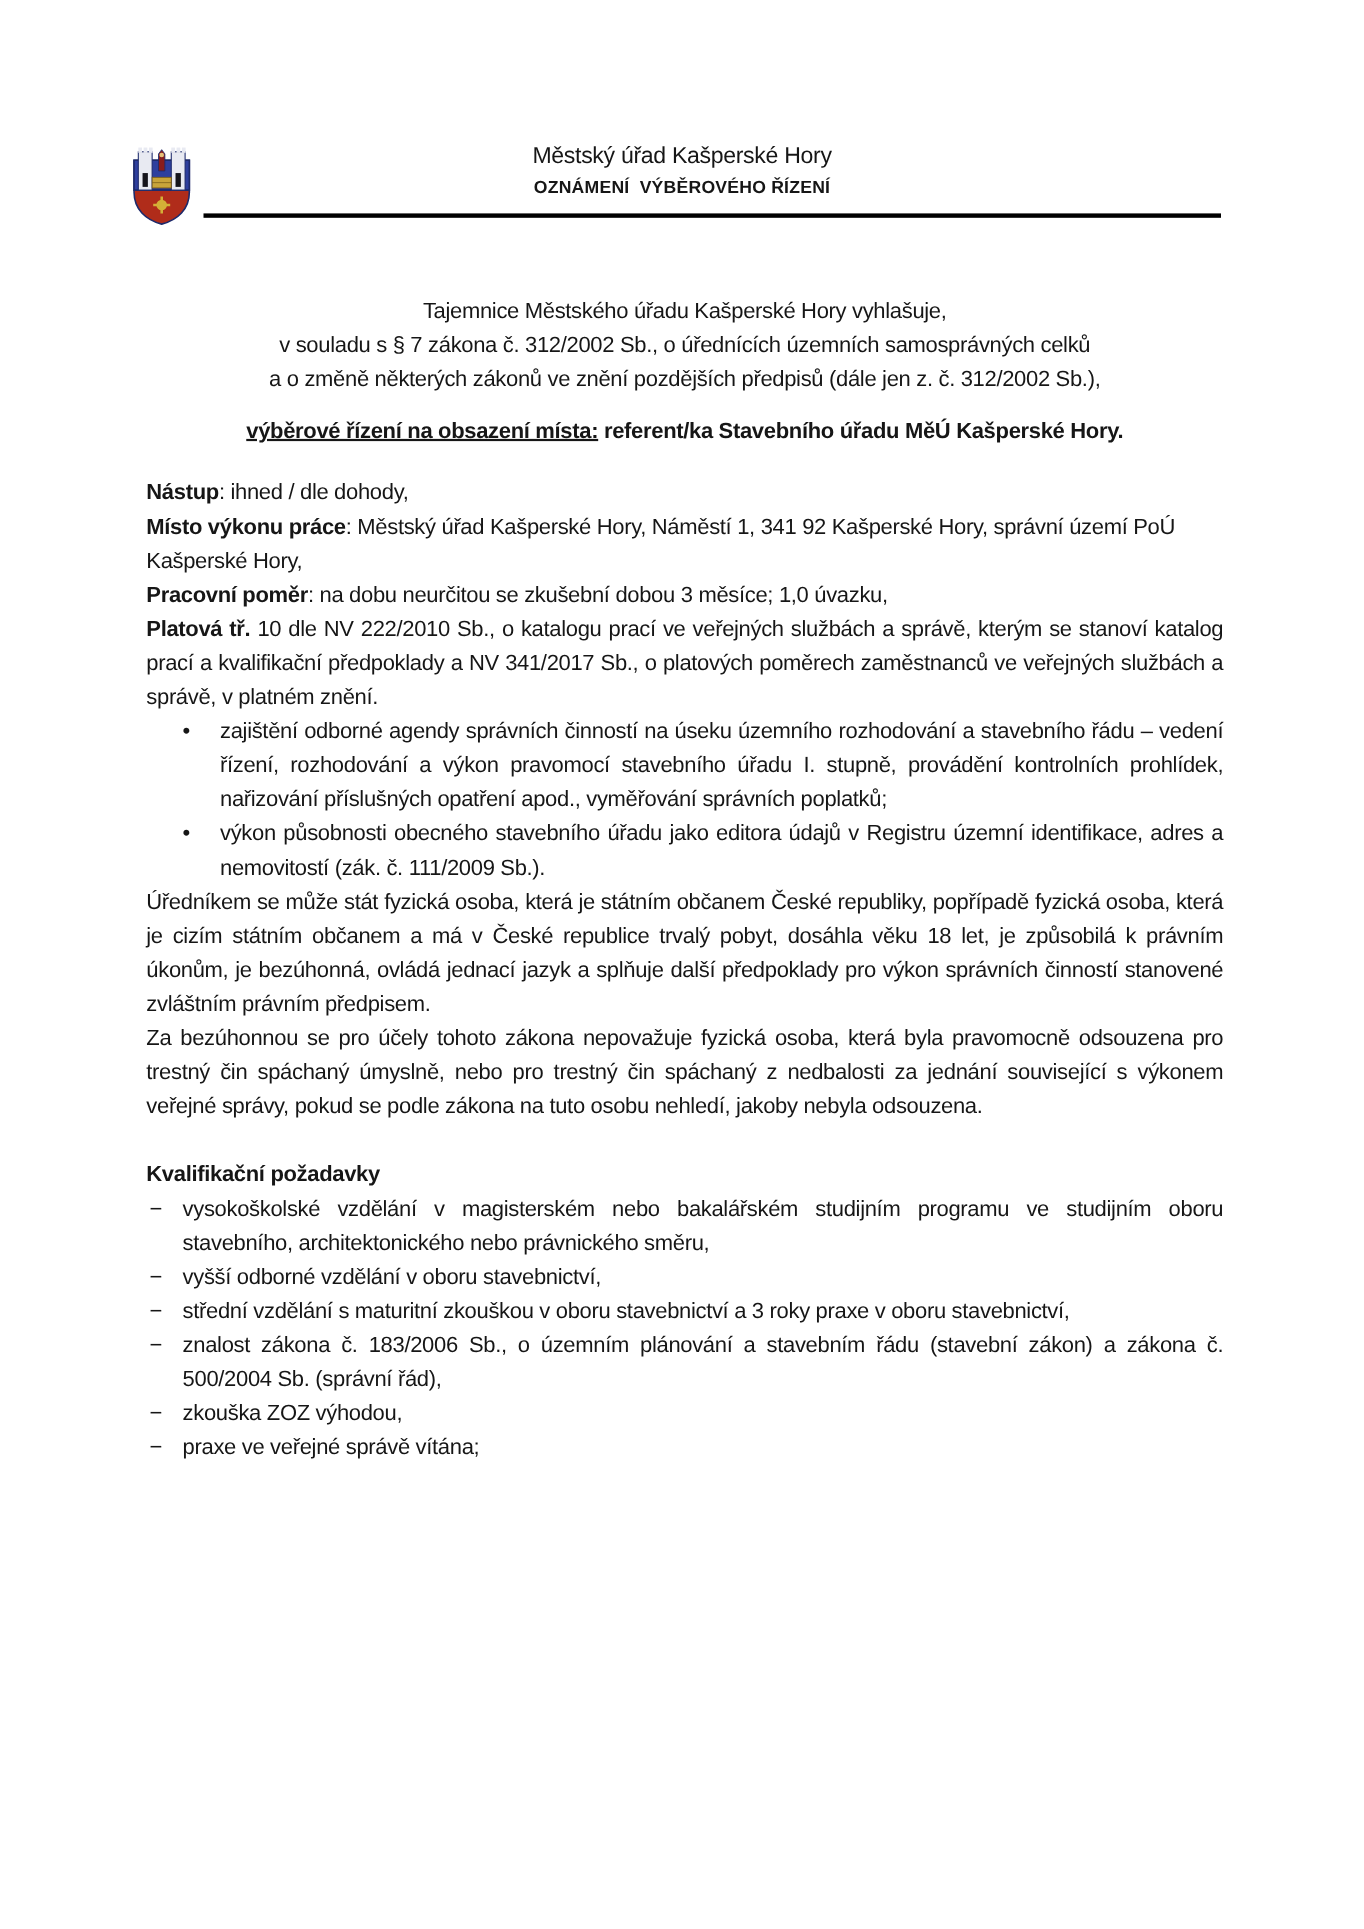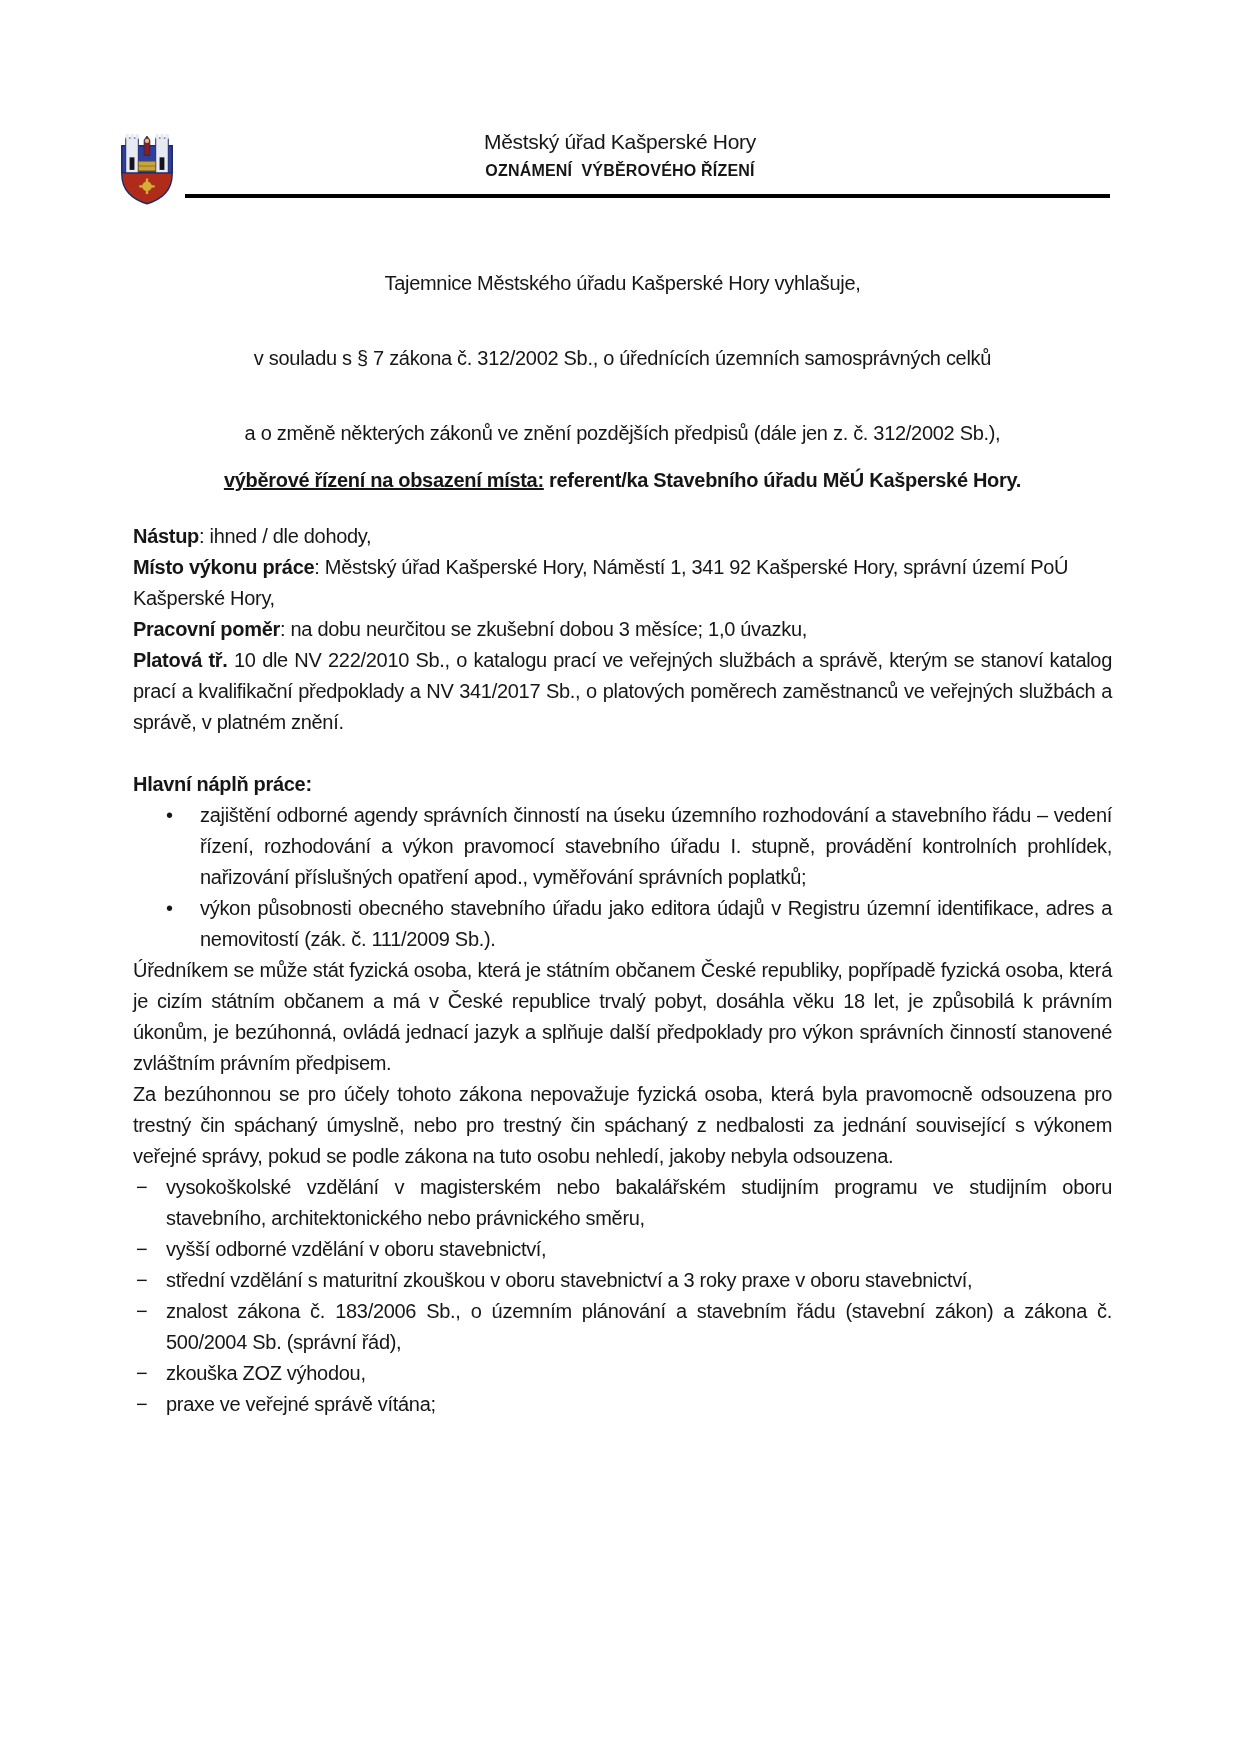--- a/index.html
+++ b/index.html
@@ -33,21 +33,21 @@
 
   
   .body { margin: 0 128px 0 133px; }
 
   .center { text-align: center; }
   .justify { text-align: justify; }
   .bold { font-weight: bold; }
   .underline { text-decoration: underline; }
 
   .intro { margin: 70px 0 0 0; }
-  .intro div { line-height: 31px; margin-top: 44px; }
+  .intro div { line-height: 31px; }
 
   .position-line { margin: 16px 0 0 0; }
 
   .details { margin: 25px 0 0 0; }
   .details p { margin: 0; }
 
   .section-heading { font-weight: bold; margin: 31px 0 0 0; }
   .prereq-heading { margin-top: 62px; }
 
   .para { margin: 0; }
@@ -108,29 +108,29 @@
 
     <p class="position-line center"><span class="bold underline">výběrové řízení na obsazení místa:</span><span class="bold"> referent/ka Stavebního úřadu MěÚ Kašperské Hory.</span></p>
 
     <div class="details">
       <p><span class="bold">Nástup</span><span>: ihned / dle dohody,</span></p>
       <p><span class="bold">Místo výkonu práce</span><span>: Městský úřad Kašperské Hory, Náměstí 1, 341 92 Kašperské Hory, správní území PoÚ Kašperské Hory,</span></p>
       <p><span class="bold">Pracovní poměr</span><span>: na dobu neurčitou se zkušební dobou 3 měsíce; 1,0 úvazku,</span></p>
       <p class="justify"><span class="bold">Platová tř.</span><span> 10 dle NV 222/2010 Sb., o katalogu prací ve veřejných službách a správě, kterým se stanoví katalog prací a kvalifikační předpoklady a NV 341/2017 Sb., o platových poměrech zaměstnanců ve veřejných službách a správě, v platném znění.</span></p>
     </div>
 
-    <p class="section-heading">Hlavní náplň práce:</p>
     <ul class="bullet-list">
       <li><span class="marker">•</span><span>zajištění odborné agendy správních činností na úseku územního rozhodování a stavebního řádu – vedení řízení, rozhodování a výkon pravomocí stavebního úřadu I. stupně, provádění kontrolních prohlídek, nařizování příslušných opatření apod., vyměřování správních poplatků;</span></li>
       <li><span class="marker">•</span><span>výkon působnosti obecného stavebního úřadu jako editora údajů v Registru územní identifikace, adres a nemovitostí (zák. č. 111/2009 Sb.).</span></li>
     </ul>
 
     <p class="para justify">Úředníkem se může stát fyzická osoba, která je státním občanem České republiky, popřípadě fyzická osoba, která je cizím státním občanem a má v České republice trvalý pobyt, dosáhla věku 18 let, je způsobilá k právním úkonům, je bezúhonná, ovládá jednací jazyk a splňuje další předpoklady pro výkon správních činností stanovené zvláštním právním předpisem.</p>
     <p class="para justify">Za bezúhonnou se pro účely tohoto zákona nepovažuje fyzická osoba, která byla pravomocně odsouzena pro trestný čin spáchaný úmyslně, nebo pro trestný čin spáchaný z nedbalosti za jednání související s výkonem veřejné správy, pokud se podle zákona na tuto osobu nehledí, jakoby nebyla odsouzena.</p>
 
+    <p class="section-heading">Kvalifikační požadavky</p>
     <ul class="dash-list">
       <li><span class="marker">−</span><span>vysokoškolské vzdělání v magisterském nebo bakalářském studijním programu ve studijním oboru stavebního, architektonického nebo právnického směru,</span></li>
       <li><span class="marker">−</span><span>vyšší odborné vzdělání v oboru stavebnictví,</span></li>
       <li><span class="marker">−</span><span>střední vzdělání s maturitní zkouškou v oboru stavebnictví a 3 roky praxe v oboru stavebnictví,</span></li>
       <li><span class="marker">−</span><span>znalost zákona č. 183/2006 Sb., o územním plánování a stavebním řádu (stavební zákon) a zákona č. 500/2004 Sb. (správní řád),</span></li>
       <li><span class="marker">−</span><span>zkouška ZOZ výhodou,</span></li>
       <li><span class="marker">−</span><span>praxe ve veřejné správě vítána;</span></li>
     </ul>
 
   </main>

